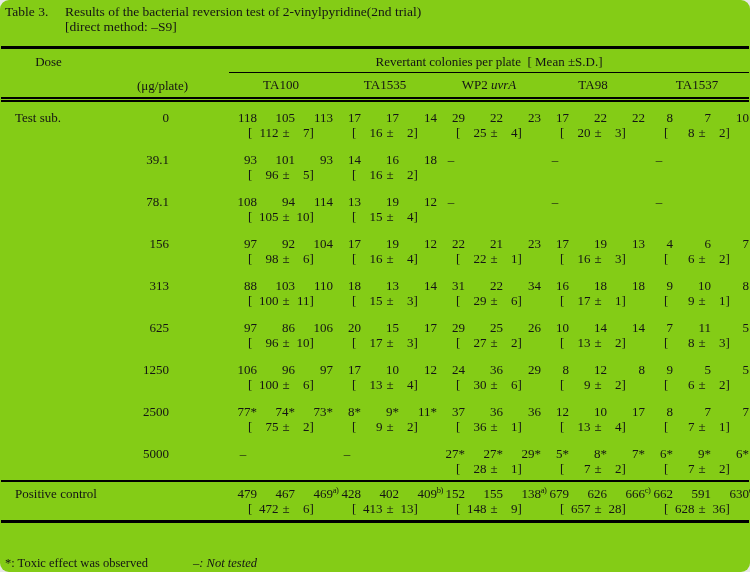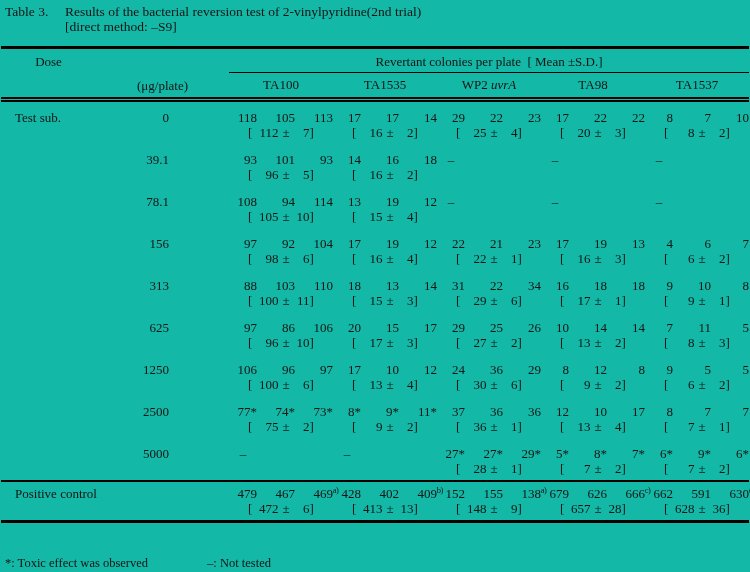--- a/index.html
+++ b/index.html
@@ -1,19 +1,19 @@
 <!DOCTYPE html>
 <html><head>
 <meta charset="utf-8">
 <style>
   html,body { margin:0; padding:0; background:#e8e8e8; }
   .page {
-    position:relative; width:750px; height:572px; background:#14b8a6;
+    position:relative; width:750px; height:572px; background:#84cc16;
     font-family:"Liberation Serif","DejaVu Serif",serif;
-    font-size:13px; color:#141414; overflow:hidden;
+    font-size:13px; color:#141414; overflow:hidden;border-radius:9px;
   }
   
   .title-block { position:absolute; top:4px; left:5px; display:flex; font-size:13.5px; }
   .title-label { width:60px; flex:0 0 60px; }
   .title-text  { line-height:15px; }
   
   .tbl { position:absolute; top:46px; left:1px; width:748px; }
   .rule-heavy  { height:3px; background:#000; }
   .rule-thin   { height:2px; background:#000; }
   .rule-double { height:5px; border-top:2px solid #000; border-bottom:2px solid #000; box-sizing:border-box; }
@@ -35,21 +35,21 @@
   .vline { display:flex; justify-content:space-between; line-height:15px; }
   .v { width:28px; text-align:right; position:relative; }
   .dash { width:28px; text-align:center; }
   .supmark { position:absolute; left:99%; top:-3px; font-size:8.5px; letter-spacing:-0.5px; }
   .mline { display:flex; justify-content:center; line-height:15px; }
   .mv { width:26px; text-align:right; }
   .ms { width:16px; text-align:right; }
   .pm { margin:0 4px; }
   
   .footnotes { position:absolute; top:527px; left:5px; font-size:12.5px; line-height:14.5px; white-space:pre-wrap; }
-  .fn-gap { margin-left:59px; }
+  .fn-gap { margin-left:45px;font-style:italic; }
 </style>
 </head>
 <body>
 
 <div class="page">
 
   <div class="title-block">
     <div class="title-label">Table 3.</div>
     <div class="title-text">
       <div>Results of the bacterial reversion test of 2-vinylpyridine(2nd trial)</div>

